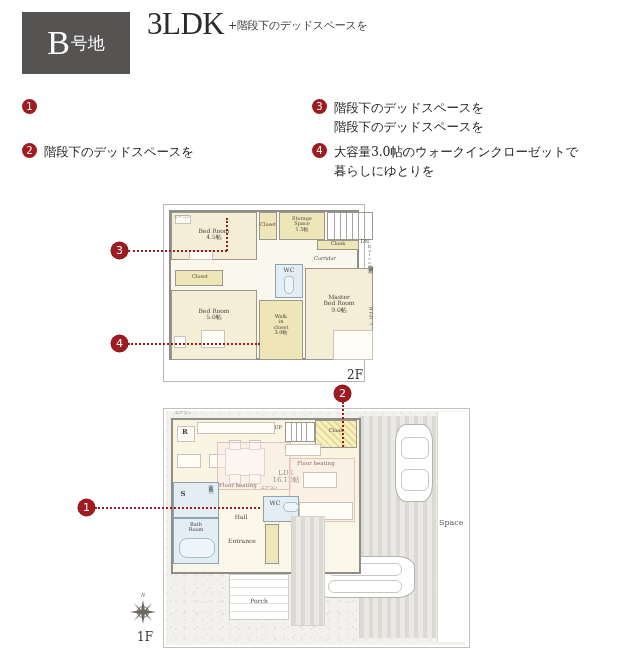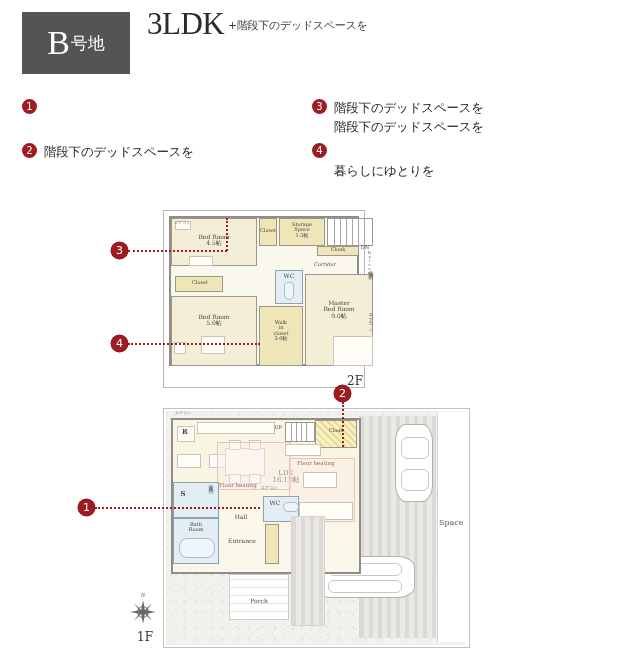--- a/index.html
+++ b/index.html
@@ -43,21 +43,21 @@
   .feat .txt{margin-left:22px;font-size:12.5px;line-height:19px;font-family:"DejaVu Serif",serif;color:#231f20;letter-spacing:-0.2px;}
   #feat1{left:22px;top:6px;}
   #feat2{left:22px;top:50px;}
   #feat3{left:312px;top:6px;}
   #feat4{left:312px;top:50px;}
 
   
   .plan-area{position:absolute;left:0;top:190px;width:620px;height:472px;}
 
   
-  .f2-wrap{position:absolute;left:163px;top:20px;width:202px;height:178px;}
+  .f2-wrap{position:absolute;left:163px;top:14px;width:202px;height:178px;}
   .f2-lot{position:absolute;inset:0;background:#ffffff;border:1px solid #b9b7b4;}
   .f2-outer{position:absolute;left:6px;top:6px;right:6px;bottom:22px;background:#faf7ec;border:2px solid #8f8d88;}
   .room{position:absolute;box-sizing:border-box;}
   .r-cream{background:#f4eed6;border:1px solid #9b998f;}
   .r-yellow{background:#efe6b8;border:1px solid #9b998f;}
   .r-blue{background:#e2edf4;border:1px solid #8fa3ae;}
   .r-none{border:1px solid #9b998f;}
   .rlabel{
     position:absolute;font-family:"DejaVu Serif",serif;color:#4a4440;
     text-align:center;line-height:1.05;white-space:nowrap;
@@ -142,21 +142,21 @@
     <div class="feat" id="feat2">
       <div class="num">2</div>
       <div class="txt"><span>階段下のデッドスペースを</span><br></div>
     </div>
     <div class="feat" id="feat3">
       <div class="num">3</div>
       <div class="txt"><span>階段下のデッドスペースを</span><br><span>階段下のデッドスペースを</span></div>
     </div>
     <div class="feat" id="feat4">
       <div class="num">4</div>
-      <div class="txt"><br><span>暮らしにゆとりを</span></div>
+      <div class="txt"><span>大容量3.0帖のウォークインクローゼットで</span><br><span>暮らしにゆとりを</span></div>
     </div>
   </div>
 
   <div class="plan-area">
 
     <div class="f2-wrap">
       <div class="f2-lot"></div>
       <div class="f2-outer">
 
         <div class="room r-cream" style="left:0px;top:0px;width:86px;height:48px;"></div>

